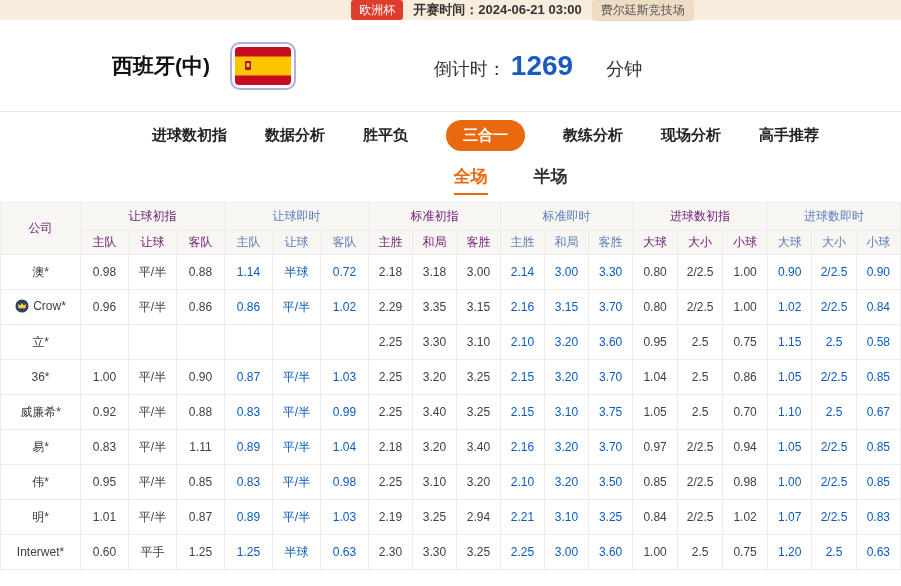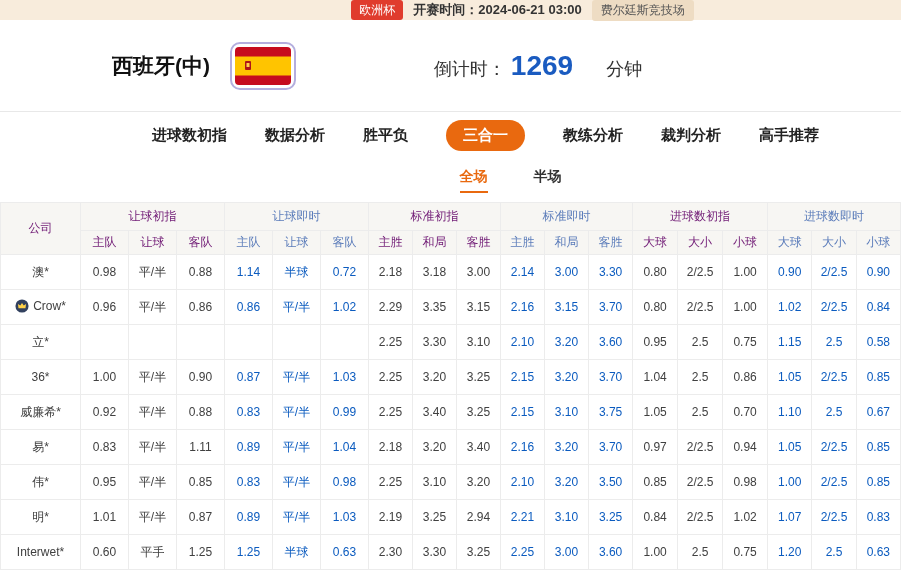--- a/index.html
+++ b/index.html
@@ -31,21 +31,21 @@
 
   
   .main-nav { height:46px; display:flex; justify-content:center; align-items:center;
               gap:38px; padding-left:70px; }
   .nav-item { font-size:15px; font-weight:bold; color:#222; cursor:pointer; text-decoration:none; }
   .nav-item.active { background:#e9690f; color:#fff; padding:6px 17px; border-radius:16px; }
 
   
   .sub-tabs { height:44px; display:flex; justify-content:center; align-items:center;
               gap:46px; padding-left:120px; }
-  .scope-tab { font-size:14px; font-weight:bold; color:#333; cursor:pointer;
+  .scope-tab { font-size:17px; font-weight:bold; color:#333; cursor:pointer;
                text-decoration:none; padding-bottom:5px; border-bottom:2px solid transparent; }
   .scope-tab.active { color:#e9690f; border-bottom-color:#e9690f; }
 
   
   .odds-table { width:901px; border-collapse:collapse; table-layout:fixed; font-size:12px; }
   .odds-table th, .odds-table td { border:1px solid #ececec; text-align:center;
                                    overflow:hidden; white-space:nowrap; }
   .odds-table thead th { background:#f7f6f3; color:#701a75; font-weight:normal; }
   .odds-table thead tr.group-row th { height:28px; }
   .odds-table thead tr.sub-row th { height:24px; }
@@ -84,21 +84,21 @@
     <span class="cd-unit">分钟</span>
   </div>
 </div>
 
 <nav class="main-nav">
     <a class="nav-item">进球数初指</a>
     <a class="nav-item">数据分析</a>
     <a class="nav-item">胜平负</a>
     <a class="nav-item active">三合一</a>
     <a class="nav-item">教练分析</a>
-    <a class="nav-item">裁判分析</a>
+    <a class="nav-item">现场分析</a>
     <a class="nav-item">高手推荐</a>
   </nav>
 
 <div class="sub-tabs">
     <a class="scope-tab active">全场</a>
     <a class="scope-tab">半场</a>
   </div>
 
 <table class="odds-table">
   <colgroup>

